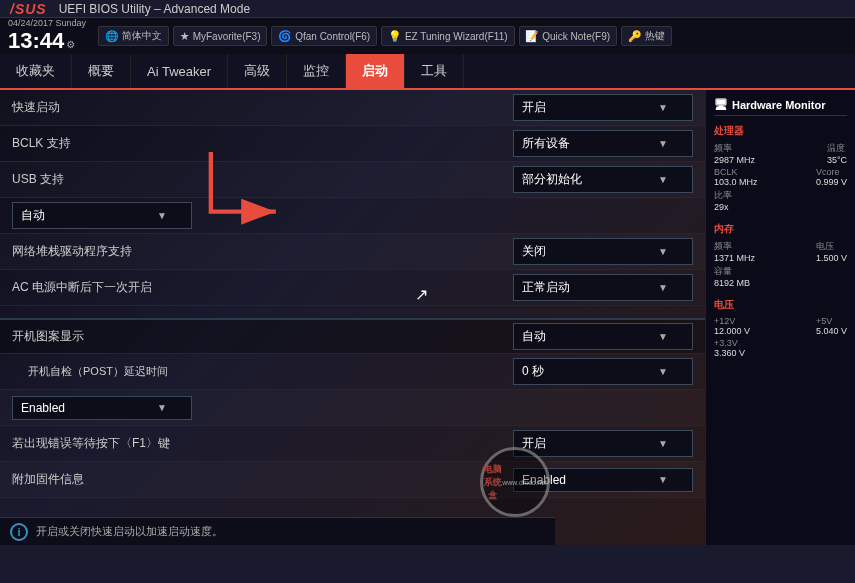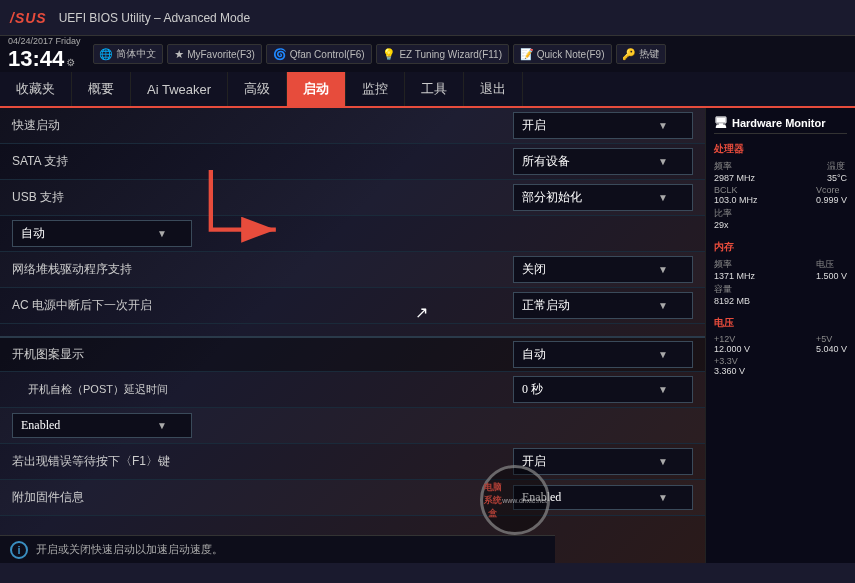--- a/index.html
+++ b/index.html
@@ -11,21 +11,21 @@
       overflow: hidden;
       position: relative;
     }
 
     
     .title-bar {
       background: #1a1a2e;
       display: flex;
       align-items: center;
       padding: 4px 10px;
-      height: 36px;
+      height: 18px;
       border-bottom: 1px solid #333;
     }
     .asus-logo {
       color: #e74c3c;
       font-weight: 900;
       font-size: 14px;
       letter-spacing: 1px;
       margin-right: 12px;
       font-style: italic;
     }
@@ -143,21 +143,20 @@
       padding: 8px 0;
     }
     .setting-label.indent {
       padding-left: 16px;
       font-size: 11px;
     }
     .setting-value {
       display: flex;
       align-items: flex-start;
       gap: 6px;
-      font-family: Liberation Serif, serif;
     }
     .dropdown {
       background: #0d0d1a;
       border: 1px solid #3a4a5a;
       color: #fff;
       font-size: 12px;
       padding: 4px 24px 4px 8px;
       min-width: 180px;
       position: relative;
       display: flex;
@@ -283,21 +282,21 @@
 <body>
 
 <div class="title-bar">
   <span class="asus-logo">/SUS</span>
   <span class="title-text">UEFI BIOS Utility – Advanced Mode</span>
 </div>
 
 <div class="top-bar">
   <div class="time-section">
     <span class="date-text">
-      <span>04/24/2017</span>&nbsp;<span>Friday</span>
+      <span>04/24/2017</span>&nbsp;<span>Sunday</span>
     </span>
     <span style="display:flex;align-items:baseline;">
       <span style="color:#fff;font-size:22px;font-weight:bold;">13:44</span>
       <span style="color:#aaa;font-size:10px;margin-left:2px;">⚙</span>
     </span>
   </div>
   <div style="display:flex;gap:4px;flex-wrap:wrap;">
     <button class="top-bar-btn">
       <span class="icon">🌐</span>
       <span>简体中文</span>
@@ -323,24 +322,23 @@
       <span>热键</span>
     </button>
   </div>
 </div>
 
 <div class="nav-bar">
   <div class="nav-item">收藏夹</div>
   <div class="nav-item">概要</div>
   <div class="nav-item">Ai Tweaker</div>
   <div class="nav-item">高级</div>
+  <div class="nav-item">监控</div>
   <div class="nav-item active">启动</div>
-  <div class="nav-item">监控</div>
   <div class="nav-item">工具</div>
-  <div class="nav-item">退出</div>
 </div>
 
 <div class="main-layout" style="position:relative;height:455px;">
 
   <div class="content-area" style="position:relative;">
 
     <svg class="arrow-decoration" viewBox="0 0 120 80" style="position:absolute;top:55px;left:200px;width:130px;height:90px;z-index:5;pointer-events:none;">
       <defs>
         <marker id="arrowhead" markerWidth="8" markerHeight="6" refX="8" refY="3" orient="auto">
           <polygon points="0 0, 8 3, 0 6" fill="#e74c3c"></polygon>
@@ -355,21 +353,21 @@
         <span class="setting-label">快速启动</span>
         <div class="setting-value">
           <div class="dropdown">
             <span>开启</span>
             <span class="dropdown-arrow">▼</span>
           </div>
         </div>
       </div>
 
       <div class="setting-row">
-        <span class="setting-label">SATA 支持</span>
+        <span class="setting-label">BCLK 支持</span>
         <div class="setting-value">
           <div class="dropdown">
             <span>所有设备</span>
             <span class="dropdown-arrow">▼</span>
           </div>
         </div>
       </div>
 
       <div class="setting-row">
         <span class="setting-label">USB 支持</span>

